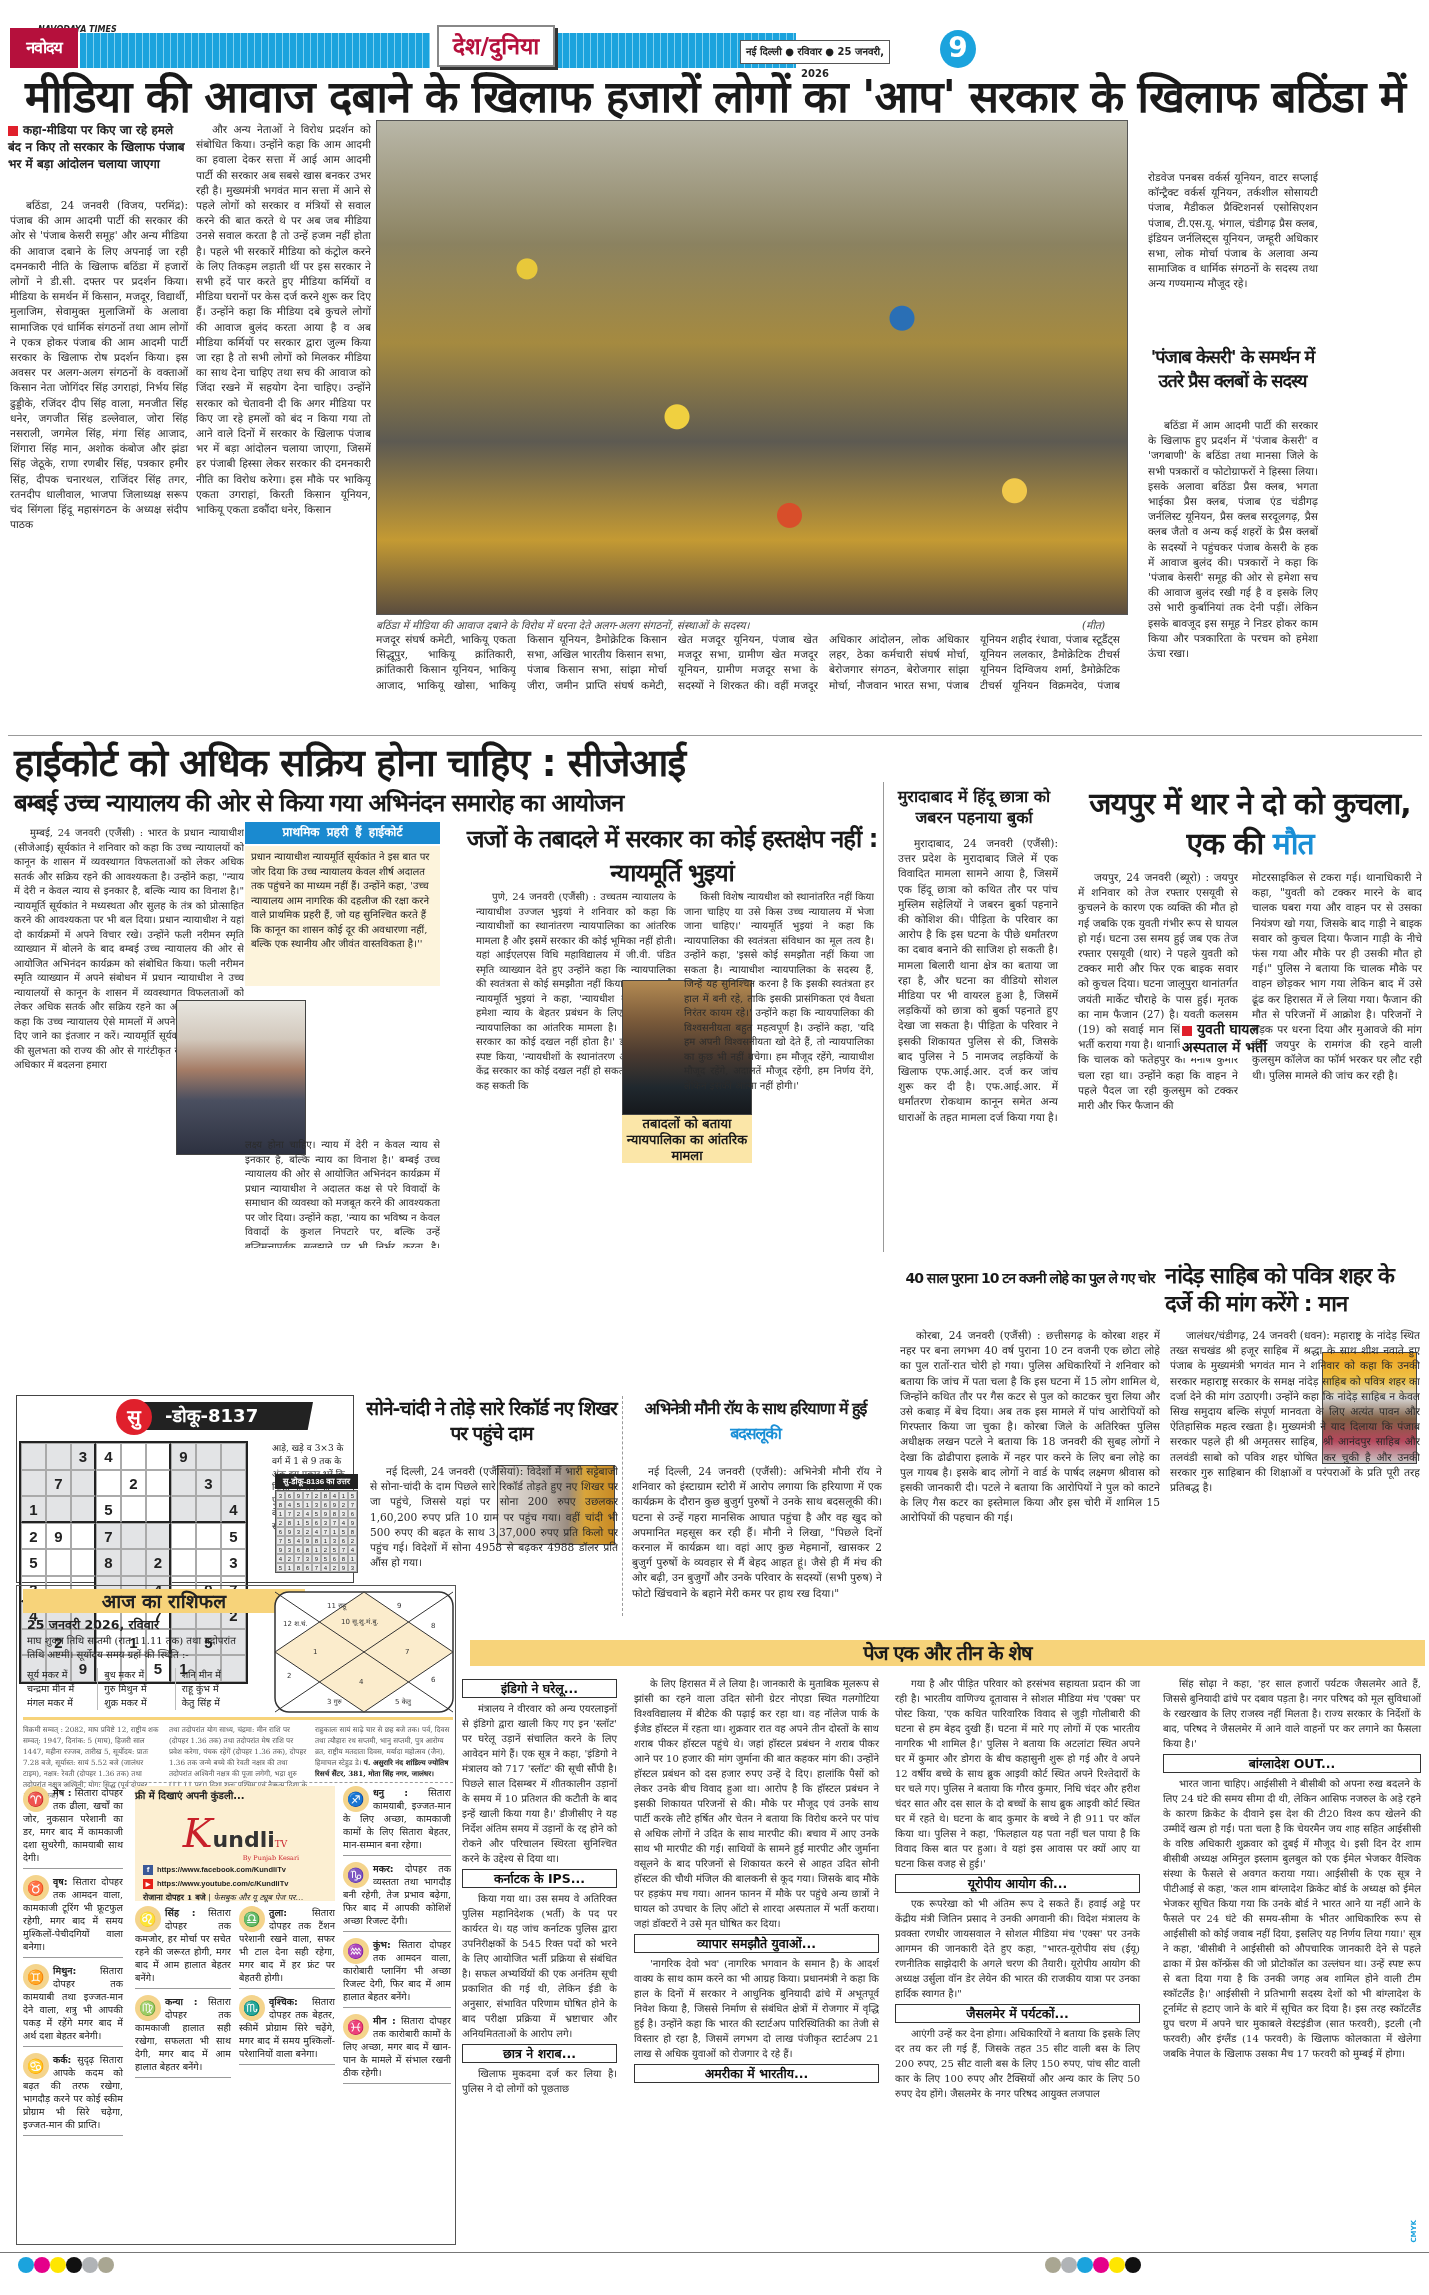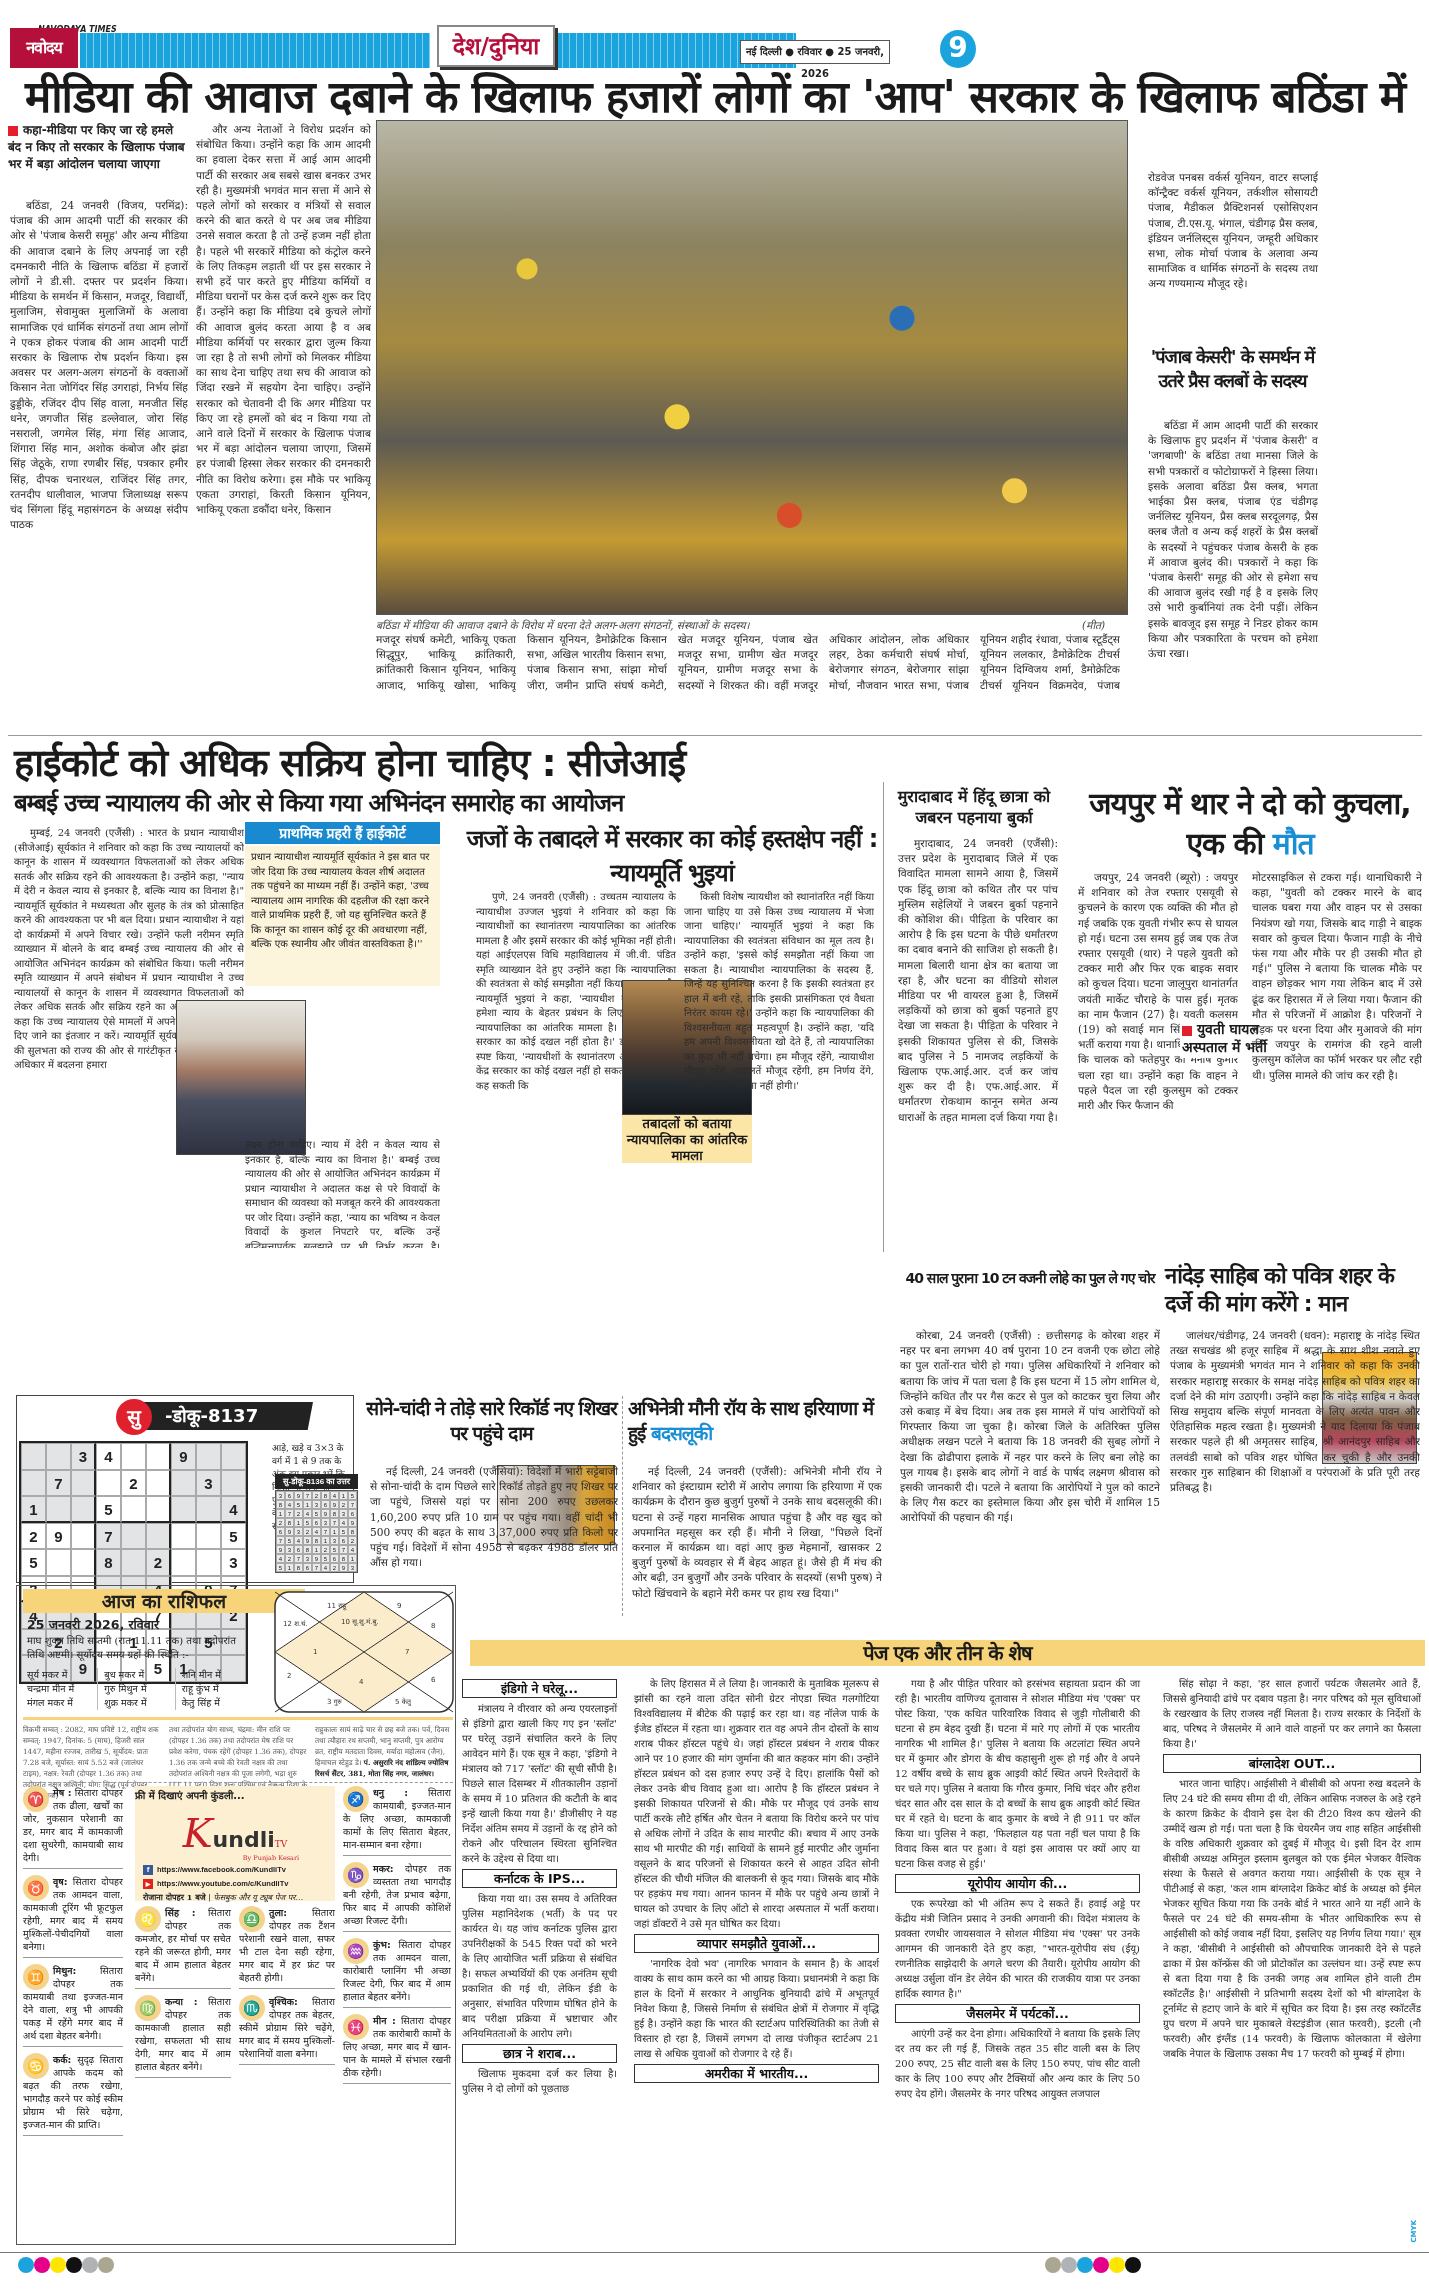--- a/index.html
+++ b/index.html
@@ -85,21 +85,21 @@
 <div class="abs txt" style="left:1148px;top:418px;width:170px;height:276px;overflow:hidden">
     <p>बठिंडा में आम आदमी पार्टी की सरकार के खिलाफ हुए प्रदर्शन में 'पंजाब केसरी' व 'जगबाणी' के बठिंडा तथा मानसा जिले के सभी पत्रकारों व फोटोग्राफरों ने हिस्सा लिया। इसके अलावा बठिंडा प्रैस क्लब, भगता भाईका प्रैस क्लब, पंजाब एंड चंडीगढ़ जर्नलिस्ट यूनियन, प्रैस क्लब सरदूलगढ़, प्रैस क्लब जैतो व अन्य कई शहरों के प्रैस क्लबों के सदस्यों ने पहुंचकर पंजाब केसरी के हक में आवाज बुलंद की। पत्रकारों ने कहा कि 'पंजाब केसरी' समूह की ओर से हमेशा सच की आवाज बुलंद रखी गई है व इसके लिए उसे भारी कुर्बानियां तक देनी पड़ीं। लेकिन इसके बावजूद इस समूह ने निडर होकर काम किया और पत्रकारिता के परचम को हमेशा ऊंचा रखा।</p>
   </div>
 
 <div class="abs hb" style="left:14px;top:740px;width:680px;font-size:38px;line-height:46px">हाईकोर्ट को अधिक सक्रिय होना चाहिए : सीजेआई</div>
 <div class="abs hb" style="left:14px;top:788px;width:680px;font-size:24px;line-height:30px">बम्बई उच्च न्यायालय की ओर से किया गया अभिनंदन समारोह का आयोजन</div>
 <div class="abs txt" style="left:14px;top:826px;width:230px;height:420px;overflow:hidden;font-size:10px;line-height:14.5px">
     <p>मुम्बई, 24 जनवरी (एजैंसी) : भारत के प्रधान न्यायाधीश (सीजेआई) सूर्यकांत ने शनिवार को कहा कि उच्च न्यायालयों को कानून के शासन में व्यवस्थागत विफलताओं को लेकर अधिक सतर्क और सक्रिय रहने की आवश्यकता है। उन्होंने कहा, "न्याय में देरी न केवल न्याय से इनकार है, बल्कि न्याय का विनाश है।" न्यायमूर्ति सूर्यकांत ने मध्यस्थता और सुलह के तंत्र को प्रोत्साहित करने की आवश्यकता पर भी बल दिया। प्रधान न्यायाधीश ने यहां दो कार्यक्रमों में अपने विचार रखे। उन्होंने फली नरीमन स्मृति व्याख्यान में बोलने के बाद बम्बई उच्च न्यायालय की ओर से आयोजित अभिनंदन कार्यक्रम को संबोधित किया। फली नरीमन स्मृति व्याख्यान में अपने संबोधन में प्रधान न्यायाधीश ने उच्च न्यायालयों से कानून के शासन में व्यवस्थागत विफलताओं को लेकर अधिक सतर्क और सक्रिय रहने का आग्रह किया। उन्होंने कहा कि उच्च न्यायालय ऐसे मामलों में अपने दरवाजे पर दस्तक दिए जाने का इंतजार न करें। न्यायमूर्ति सूर्यकांत ने कहा, 'न्याय की सुलभता को राज्य की ओर से गारंटीकृत सेवा के स्वत: प्रदत्त अधिकार में बदलना हमारा</p>
   </div>
 
-<div class="abs" style="left:245px;top:822px;width:195px;height:22px;background:#1a8ad0;color:#fff;font-family:Liberation Sans, sans-serif;font-weight:bold;font-size:14px;line-height:22px;text-align:center">प्राथमिक प्रहरी हैं हाईकोर्ट</div>
+<div class="abs" style="left:245px;top:822px;width:195px;height:22px;background:#1a8ad0;color:#fff;font-family:Liberation Mono, monospace;font-weight:bold;font-size:12px;line-height:22px;text-align:center">प्राथमिक प्रहरी हैं हाईकोर्ट</div>
 <div class="abs" style="left:245px;top:846px;width:195px;height:140px;background:#fdf4dc;padding:4px 6px;font-size:10px;line-height:14.5px">प्रधान न्यायाधीश न्यायमूर्ति सूर्यकांत ने इस बात पर जोर दिया कि उच्च न्यायालय केवल शीर्ष अदालत तक पहुंचने का माध्यम नहीं हैं। उन्होंने कहा, 'उच्च न्यायालय आम नागरिक की दहलीज की रक्षा करने वाले प्राथमिक प्रहरी हैं, जो यह सुनिश्चित करते हैं कि कानून का शासन कोई दूर की अवधारणा नहीं, बल्कि एक स्थानीय और जीवंत वास्तविकता है।''</div>
 <div class="abs photo" style="left:176px;top:1000px;width:130px;height:155px;background:linear-gradient(180deg,#e8e6e0 0%,#d2c8bc 25%,#a57c66 45%,#4a4f60 65%,#2d3140 100%)"></div>
 <div class="abs txt" style="left:245px;top:1138px;width:195px;height:110px;overflow:hidden;font-size:10px;line-height:14.5px">लक्ष्य होना चाहिए। न्याय में देरी न केवल न्याय से इनकार है, बल्कि न्याय का विनाश है।' बम्बई उच्च न्यायालय की ओर से आयोजित अभिनंदन कार्यक्रम में प्रधान न्यायाधीश ने अदालत कक्ष से परे विवादों के समाधान की व्यवस्था को मजबूत करने की आवश्यकता पर जोर दिया। उन्होंने कहा, 'न्याय का भविष्य न केवल विवादों के कुशल निपटारे पर, बल्कि उन्हें बुद्धिमत्तापूर्वक सुलझाने पर भी निर्भर करता है। मध्यस्थता और सुलह केवल सुविधा के विकल्प नहीं हैं, बल्कि परिपक्व न्याय के साधन हैं।'</div>
 
 <div class="abs hb" style="left:462px;top:822px;width:420px;font-size:24px;line-height:34px;text-align:center">जजों के तबादले में सरकार का कोई हस्तक्षेप नहीं : न्यायमूर्ति भुइयां</div>
 <div class="abs txt" style="left:476px;top:890px;width:200px;height:355px;overflow:hidden;font-size:10px;line-height:14.5px">
     <p>पुणे, 24 जनवरी (एजैंसी) : उच्चतम न्यायालय के न्यायाधीश उज्जल भुइयां ने शनिवार को कहा कि न्यायाधीशों का स्थानांतरण न्यायपालिका का आंतरिक मामला है और इसमें सरकार की कोई भूमिका नहीं होती। यहां आईएलएस विधि महाविद्यालय में जी.वी. पंडित स्मृति व्याख्यान देते हुए उन्होंने कहा कि न्यायपालिका की स्वतंत्रता से कोई समझौता नहीं किया जा सकता है। न्यायमूर्ति भुइयां ने कहा, 'न्यायधीश का स्थानांतरण हमेशा न्याय के बेहतर प्रबंधन के लिए होता है। यह न्यायपालिका का आंतरिक मामला है। इस प्रक्रिया में सरकार का कोई दखल नहीं होता है।' डीजीपी ने आगे स्पष्ट किया, 'न्यायधीशों के स्थानांतरण और नियुक्ति में केंद्र सरकार का कोई दखल नहीं हो सकता। वह यह नहीं कह सकती कि</p>
   </div>
 <div class="abs photo" style="left:622px;top:980px;width:130px;height:135px;background:linear-gradient(180deg,#b38a52 0%,#7a5a3a 30%,#4a3a30 55%,#20282e 80%,#15181c 100%)"></div>
 <div class="abs hb" style="left:622px;top:1115px;width:130px;height:48px;background:#fbe6a8;font-size:13px;line-height:16px;text-align:center;padding-top:1px;letter-spacing:0">तबादलों को बताया न्यायपालिका का आंतरिक मामला</div>
@@ -132,21 +132,21 @@
 <div class="abs txt" style="left:1170px;top:1328px;width:250px;height:270px;overflow:hidden">
     <p style="text-indent:16px">जालंधर/चंडीगढ़, 24 जनवरी (धवन): महाराष्ट्र के नांदेड़ स्थित तख्त सचखंड श्री हजूर साहिब में श्रद्धा के साथ शीश नवाते हुए पंजाब के मुख्यमंत्री भगवंत मान ने शनिवार को कहा कि उनकी सरकार महाराष्ट्र सरकार के समक्ष नांदेड़ साहिब को पवित्र शहर का दर्जा देने की मांग उठाएगी। उन्होंने कहा कि नांदेड़ साहिब न केवल सिख समुदाय बल्कि संपूर्ण मानवता के लिए अत्यंत पावन और ऐतिहासिक महत्व रखता है। मुख्यमंत्री ने याद दिलाया कि पंजाब सरकार पहले ही श्री अमृतसर साहिब, श्री आनंदपुर साहिब और तलवंडी साबो को पवित्र शहर घोषित कर चुकी है और उनकी सरकार गुरु साहिबान की शिक्षाओं व परंपराओं के प्रति पूरी तरह प्रतिबद्ध है।</p>
   </div>
 
 <div class="abs hb" style="left:364px;top:1396px;width:255px;text-align:center;font-size:19px;line-height:25px">सोने-चांदी ने तोड़े सारे रिकॉर्ड नए शिखर पर पहुंचे दाम</div>
 <div class="abs photo" style="left:497px;top:1465px;width:118px;height:80px;background:linear-gradient(90deg,#e8e2dc 0%,#c8c0b8 35%,#9a8c80 60%,#d9a53a 75%,#c88a25 100%)"></div>
 <div class="abs txt" style="left:370px;top:1464px;width:248px;height:150px;overflow:hidden">
     <p>नई दिल्ली, 24 जनवरी (एजैंसियां): विदेशों में भारी सट्टेबाजी से सोना-चांदी के दाम पिछले सारे रिकॉर्ड तोड़ते हुए नए शिखर पर जा पहुंचे, जिससे यहां पर सोना 200 रुपए उछलकर 1,60,200 रुपए प्रति 10 ग्राम पर पहुंच गया। वहीं चांदी भी 500 रुपए की बढ़त के साथ 3,37,000 रुपए प्रति किलो पर पहुंच गई। विदेशों में सोना 4958 से बढ़कर 4988 डॉलर प्रति औंस हो गया।</p>
   </div>
 
-<div class="abs hb" style="left:628px;top:1396px;width:255px;font-size:19px;line-height:25px"><span>अभिनेत्री मौनी रॉय के साथ हरियाणा में हुई</span> <span style="color:#1a8fd6">बदसलूकी</span></div>
+<div class="abs hb" style="left:628px;top:1396px;width:255px;text-align:center;font-size:16px;line-height:25px"><span>अभिनेत्री मौनी रॉय के साथ हरियाणा में हुई</span> <span style="color:#1a8fd6">बदसलूकी</span></div>
 <div class="abs txt" style="left:632px;top:1464px;width:250px;height:150px;overflow:hidden">
     <p>नई दिल्ली, 24 जनवरी (एजैंसी): अभिनेत्री मौनी रॉय ने शनिवार को इंस्टाग्राम स्टोरी में आरोप लगाया कि हरियाणा में एक कार्यक्रम के दौरान कुछ बुजुर्ग पुरुषों ने उनके साथ बदसलूकी की। घटना से उन्हें गहरा मानसिक आघात पहुंचा है और वह खुद को अपमानित महसूस कर रही हैं। मौनी ने लिखा, "पिछले दिनों करनाल में कार्यक्रम था। वहां आए कुछ मेहमानों, खासकर 2 बुजुर्ग पुरुषों के व्यवहार से मैं बेहद आहत हूं। जैसे ही मैं मंच की ओर बढ़ी, उन बुजुर्गों और उनके परिवार के सदस्यों (सभी पुरुष) ने फोटो खिंचवाने के बहाने मेरी कमर पर हाथ रख दिया।"</p>
   </div>
 <div class="abs" style="left:622px;top:1396px;width:0;height:220px;border-left:1px dashed #999"></div>
 
 <div class="abs" id="sudoku">
   <div class="abs" style="left:99px;top:3px;width:36px;height:36px;border-radius:50%;background:#e0202c;color:#fff;font-family:'DejaVu Sans',sans-serif;font-weight:bold;font-size:20px;line-height:36px;text-align:center;z-index:2">सु</div>
   <div class="abs" style="left:118px;top:6px;width:178px;height:28px;background:#222;color:#fff;font-family:'DejaVu Sans',sans-serif;font-weight:bold;font-size:18px;line-height:28px;padding-left:30px;clip-path:polygon(0 0,100% 0,97% 100%,0 100%)">-डोकू-8137</div>
   <div class="sgrid" id="sgrid">
       <div class="g"></div>

